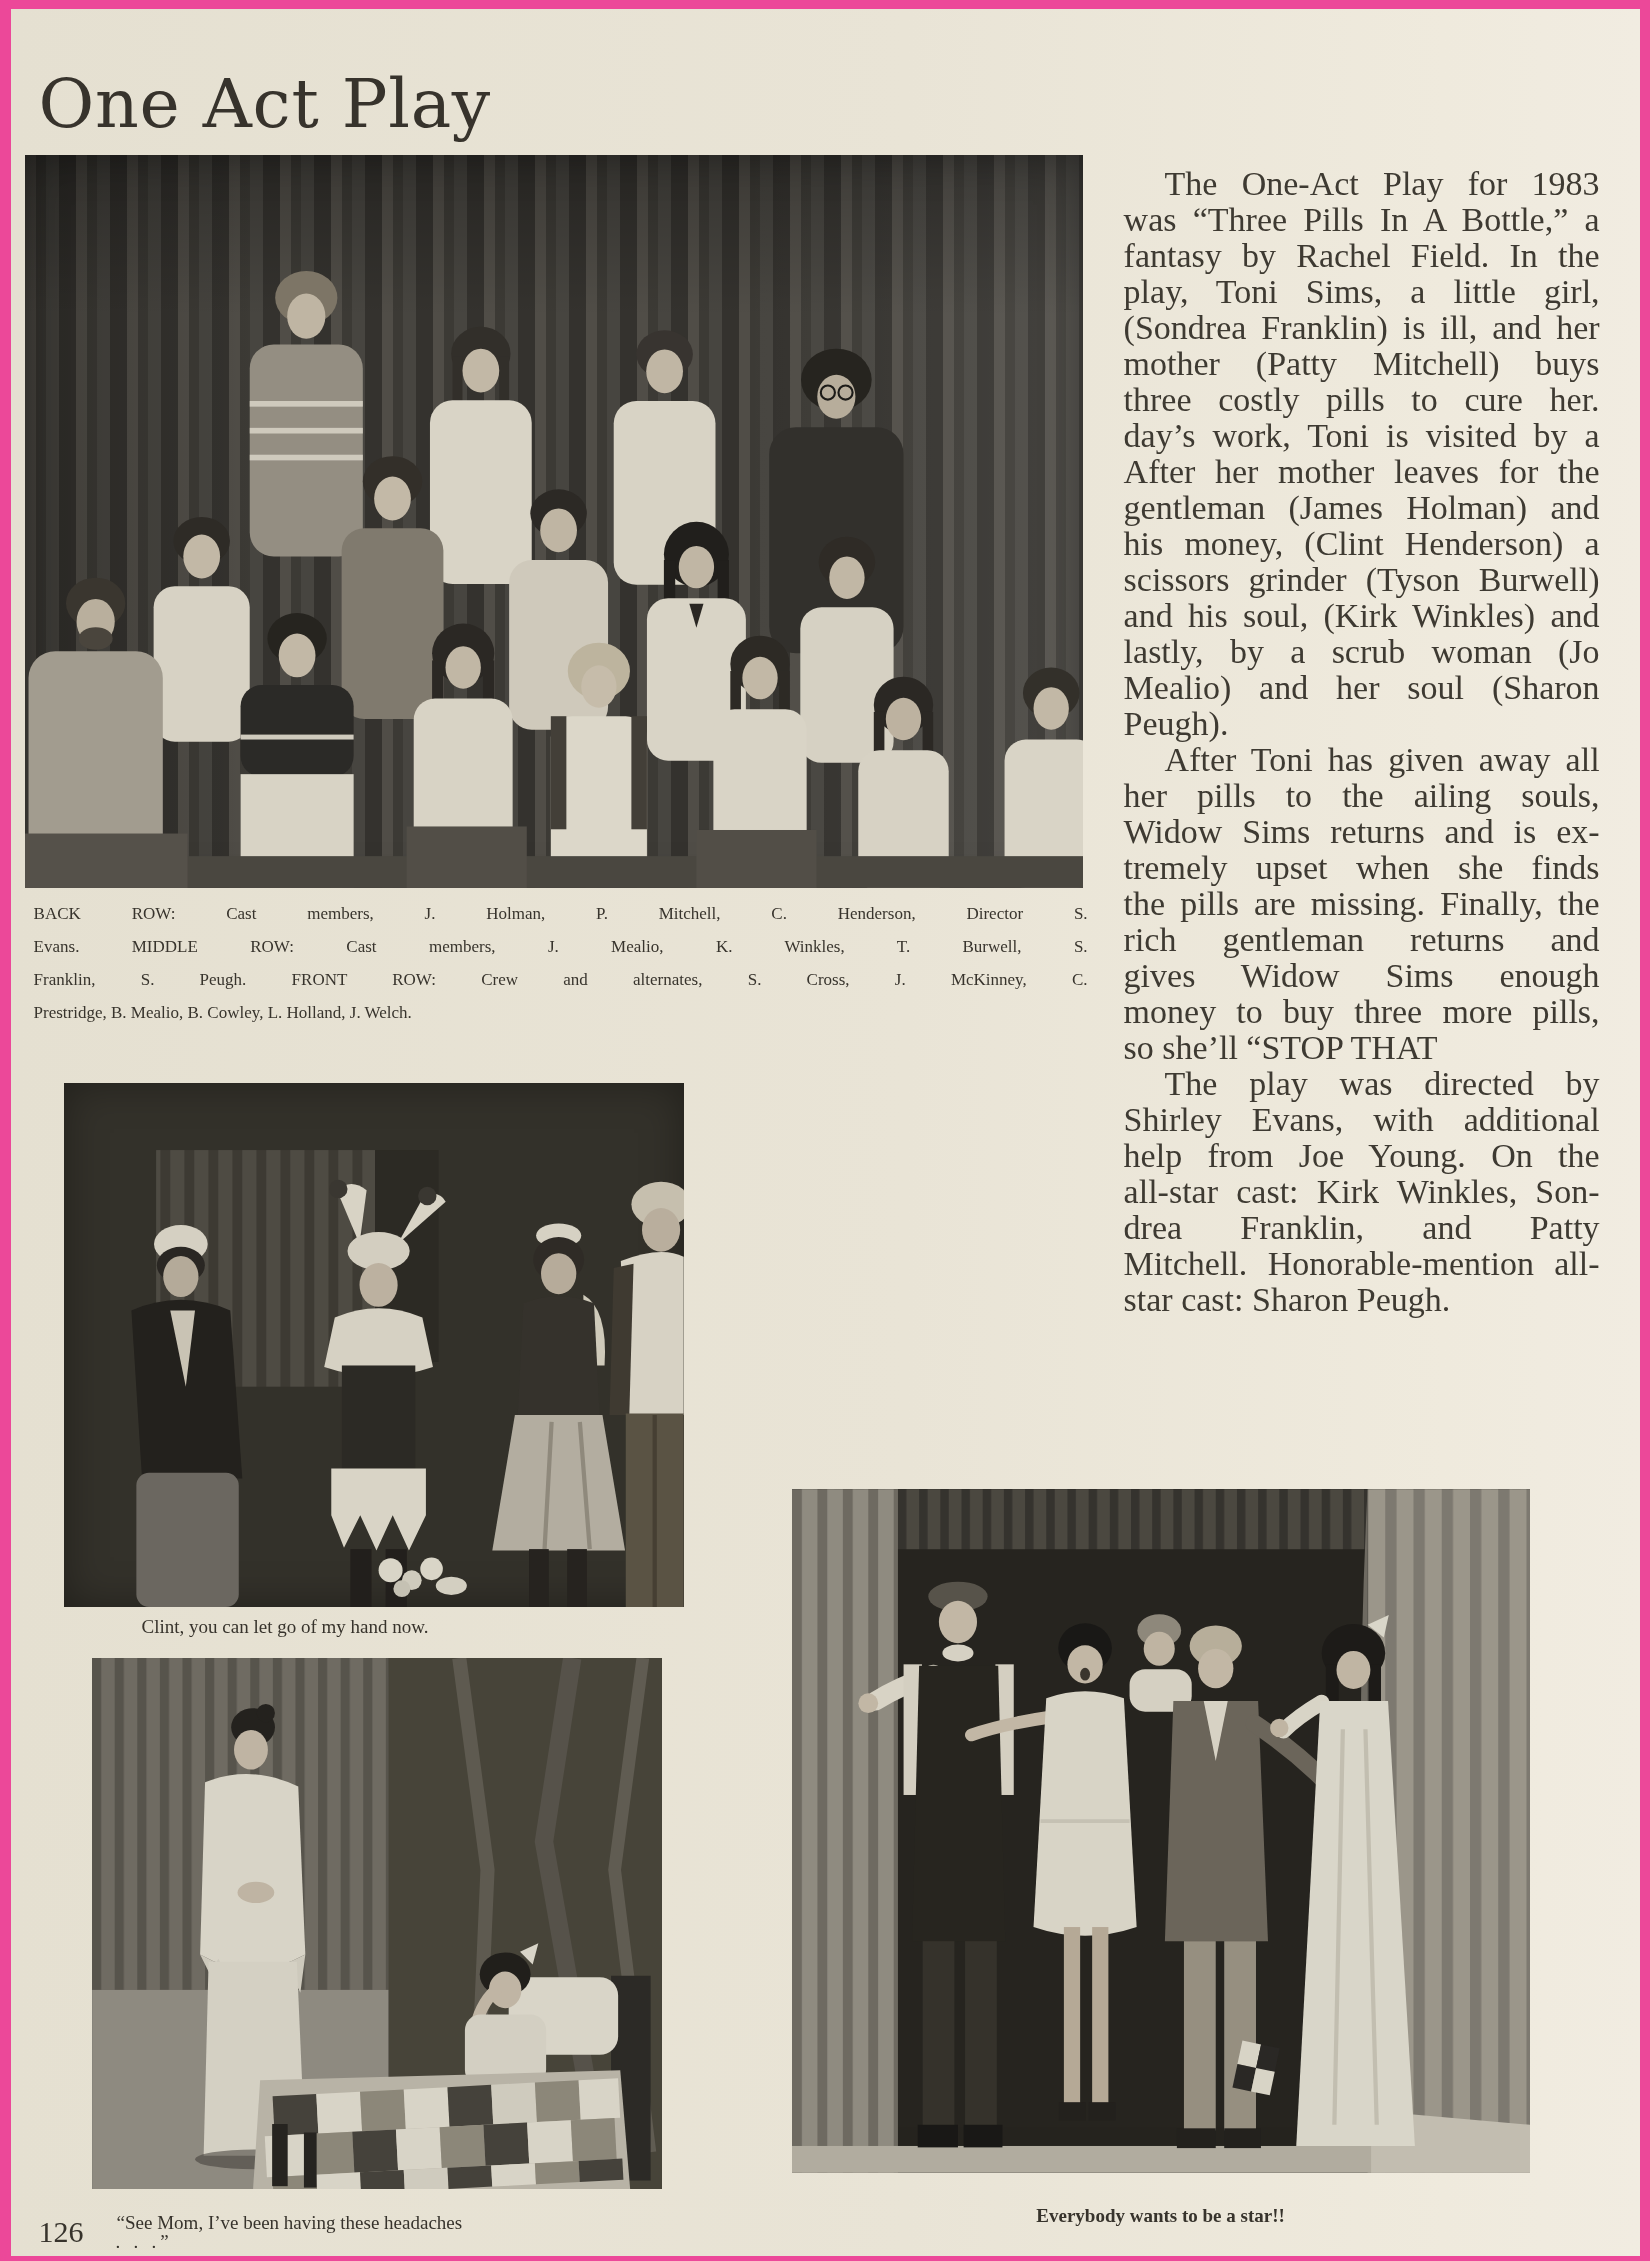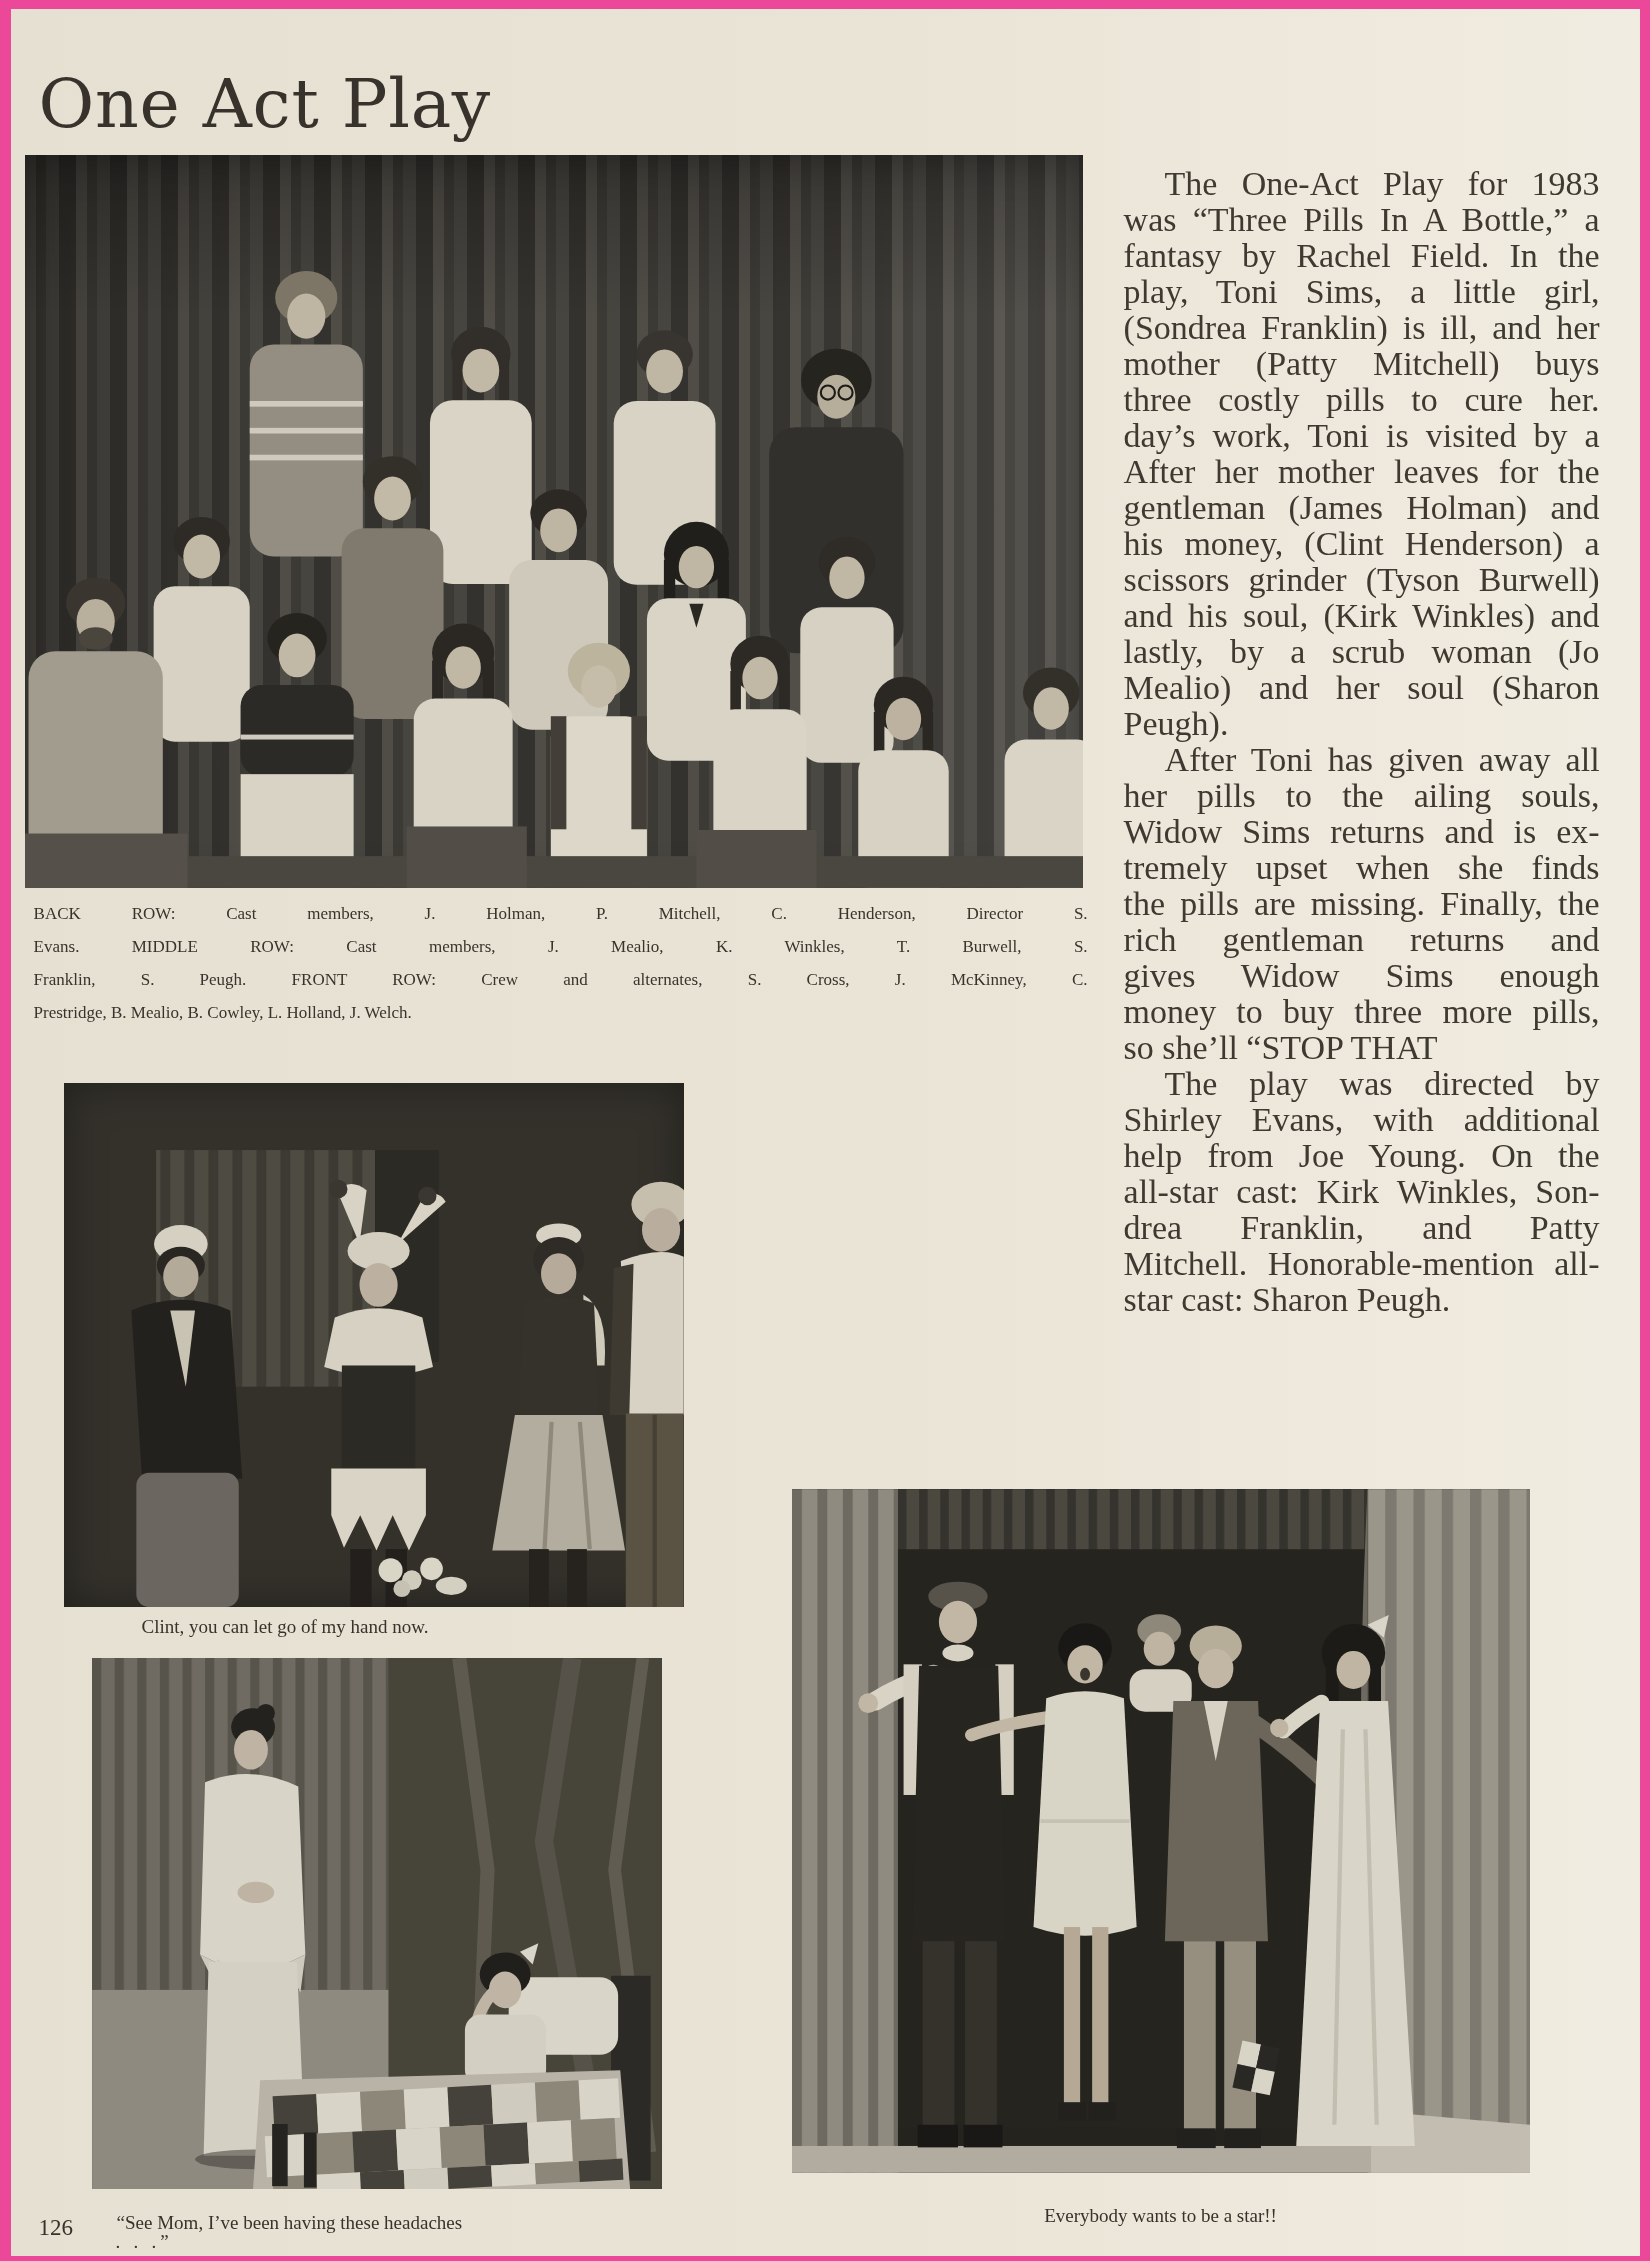--- a/index.html
+++ b/index.html
@@ -27,22 +27,22 @@
 
   .article{position:absolute;left:1113px;top:157px;width:476px;}
   .p-line{font-size:34px;line-height:36px;height:36px;text-align:justify;text-align-last:justify;color:#3e3a32;}
   .p-line:last-child{text-align-last:left;}
   .p-line:first-child{text-indent:41px;}
 
   .caption{position:absolute;font-size:19px;color:#37332c;white-space:nowrap;}
   .clint-caption{left:131px;top:1607px;}
   .seemom-caption{left:88px;top:2203px;margin-left:18px;}
   .seemom2-caption{left:105px;top:2222px;letter-spacing:4.2px;}
-  .star-caption{left:781px;top:2196px;width:738px;text-align:center;}
-  .pagenum{position:absolute;left:28px;top:2206px;font-size:23px;color:#37332c;}
+  .star-caption{left:781px;top:2196px;width:738px;text-align:center;font-weight:bold;}
+  .pagenum{position:absolute;left:28px;top:2206px;font-size:30px;color:#37332c;}
 </style>
 </head>
 <body>
 
 <div class="page">
   <div class="paper">
 
     <h1 class="title">One Act Play</h1>
 
     <figure class="photo group-photo">

